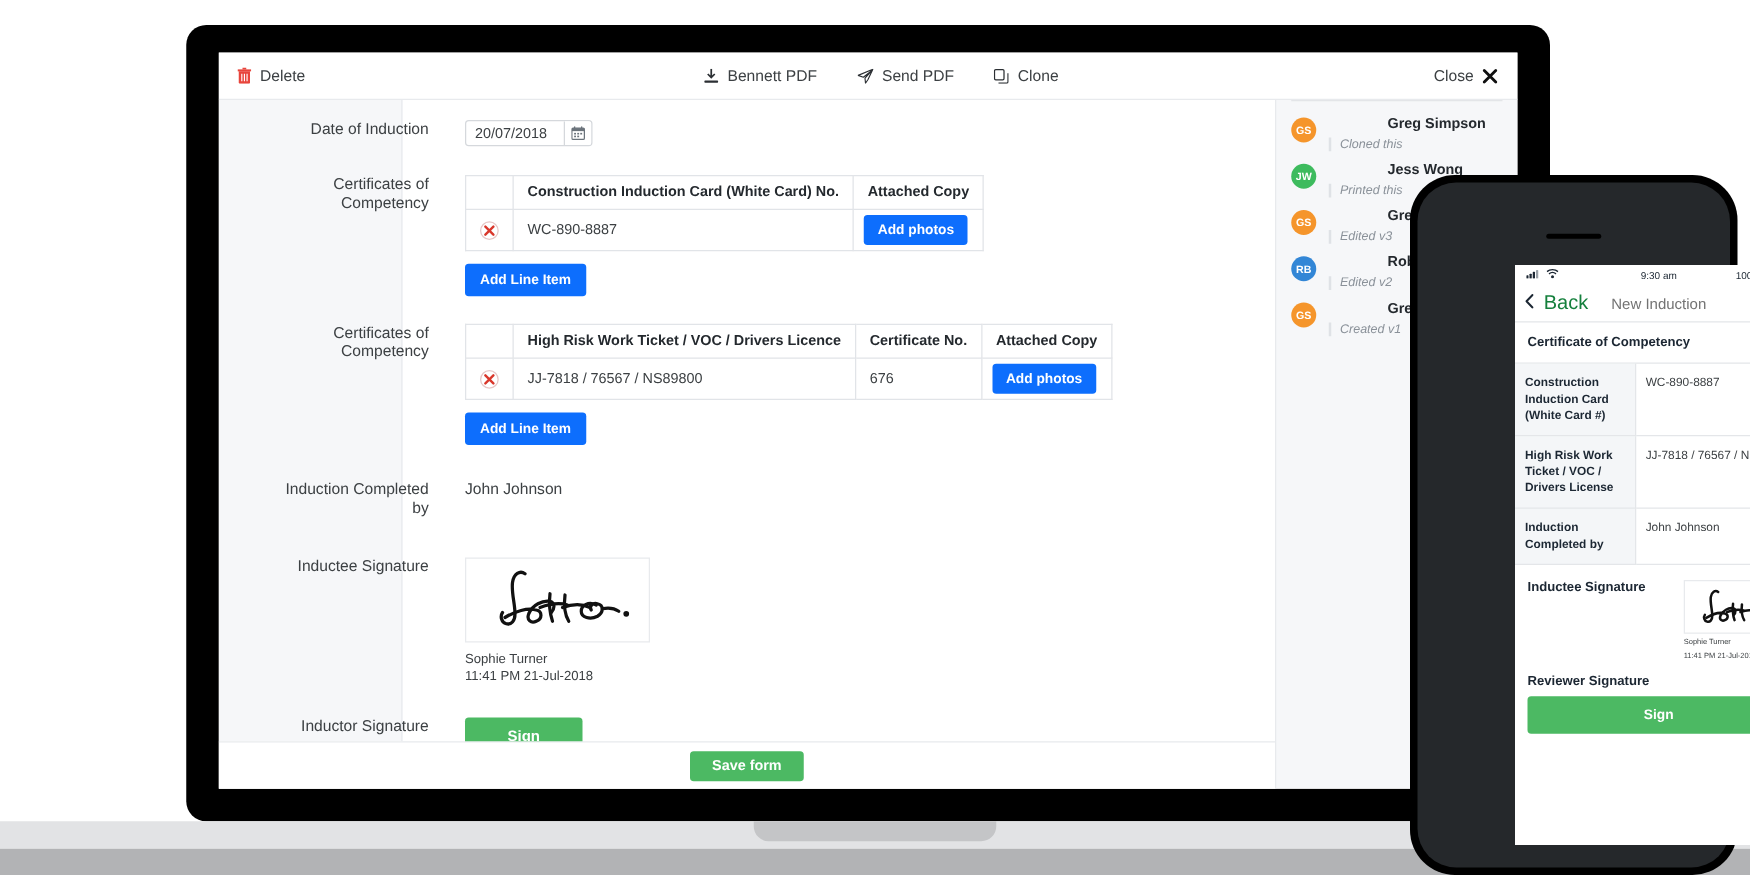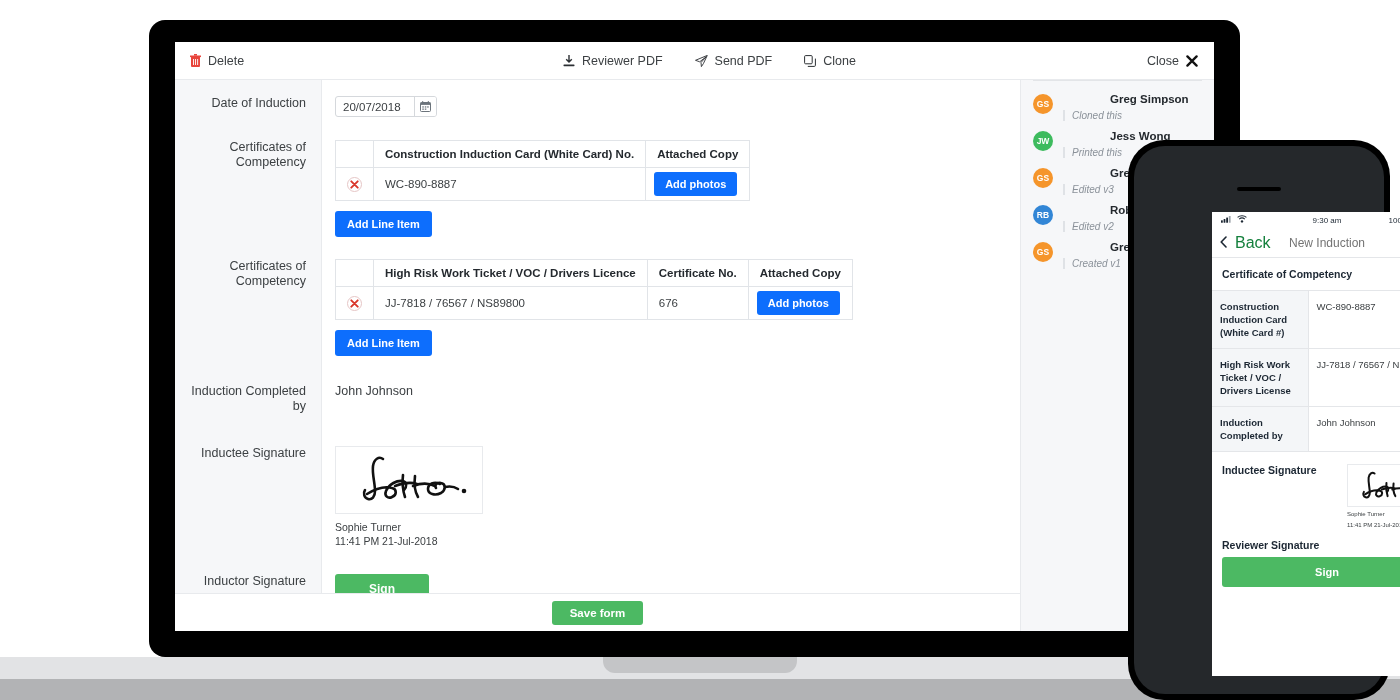--- a/index.html
+++ b/index.html
@@ -59,21 +59,21 @@
   .activity-col { width: 194px; background:#f6f7f9; border-left:1px solid #e8eaed; position:relative; }
 
   .form-scroll { flex: 1; position: relative; overflow: hidden; }
 
   
   .gutter {
     position:absolute; left:0; top:0; width:147px; height:100%;
     background:#f6f7f9; border-right:1px solid #e8eaed;
   }
 
-  .row { position: relative; display: flex; }
+  .row { position: relative; display: flex; margin-left: 37px; }
   .row-label {
     width: 147px; flex: 0 0 147px;
     text-align: right; padding-right: 16px;
     font-size: 12.5px; color: #3c4043; line-height: 15px;
   }
   .row-field { flex: 1; padding-left: 13px; }
 
   
   .date-wrap { display:inline-flex; align-items:stretch; border:1px solid #d5d8dc; border-radius:3px; overflow:hidden; background:#fff; height:21px; }
   .date-val { width:78px; padding:0 7px; font-size:11.5px; color:#3c4043; display:flex; align-items:center; }
@@ -182,21 +182,21 @@
       </div>
 
       <div class="tb-center">
         <div class="tb-item">
           <span>
             <svg width="12" height="12" viewBox="0 0 12 12">
                 <path d="M6 0v6.2M3.2 4.2L6 7l2.8-2.8" stroke="#2b2f33" stroke-width="1.4" fill="none"></path>
                 <rect x="0.5" y="9.4" width="11" height="1.8" rx="0.6" fill="#2b2f33"></rect>
               </svg>
           </span>
-          <span>Reviewer PDF</span>
+          <span>Bennett PDF</span>
         </div>
         <div class="tb-item">
           <span>
             <svg width="13" height="12" viewBox="0 0 13 12">
                 <path d="M12.3 0.4L0.5 5.3l4.2 1.5 6.6-5.2-5.3 5.9 0.4 4.1 2-3 3.9-8.2z" fill="none" stroke="#2b2f33" stroke-width="0.9" stroke-linejoin="round"></path>
               </svg>
           </span>
           <span>Send PDF</span>
         </div>
         <div class="tb-item">

